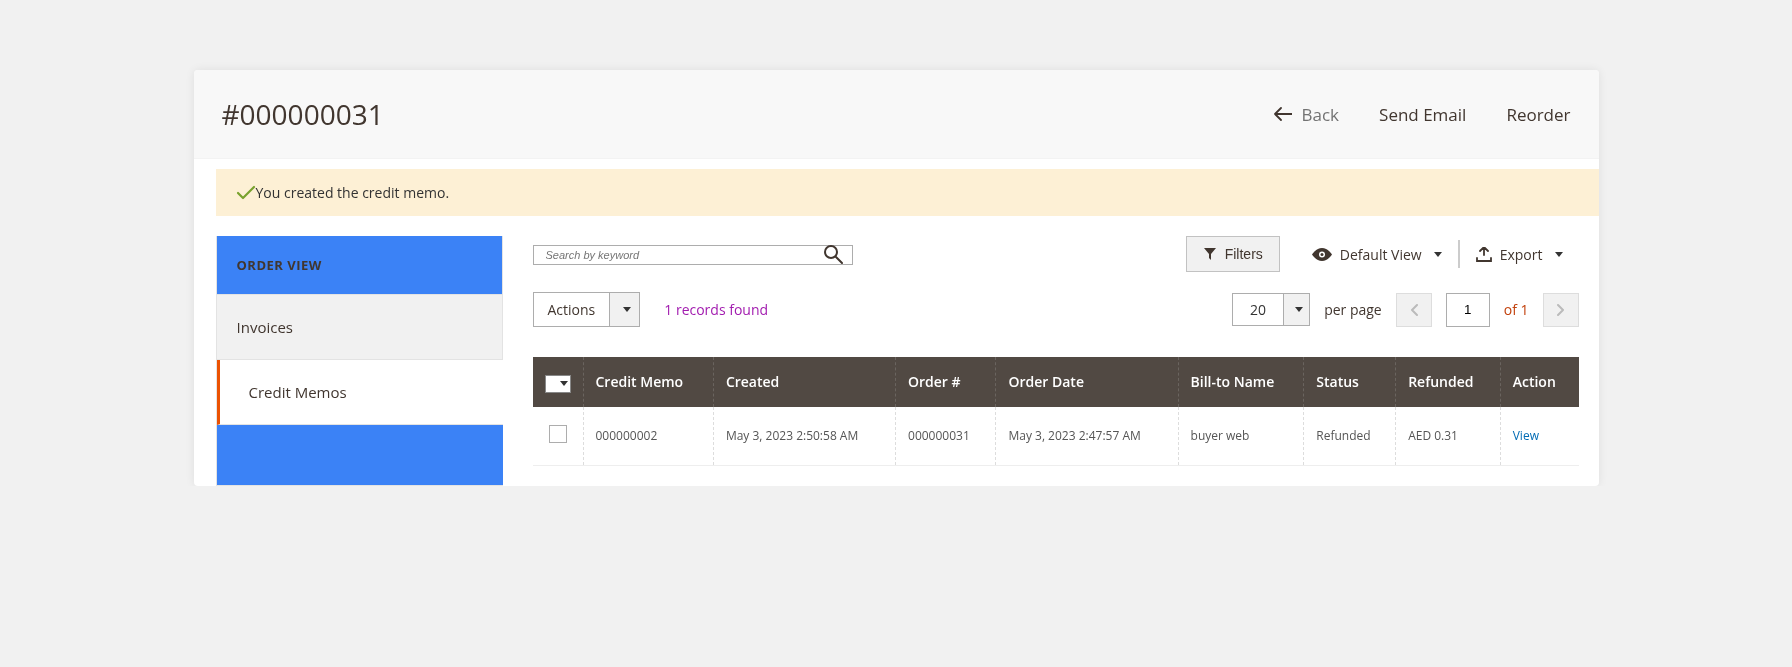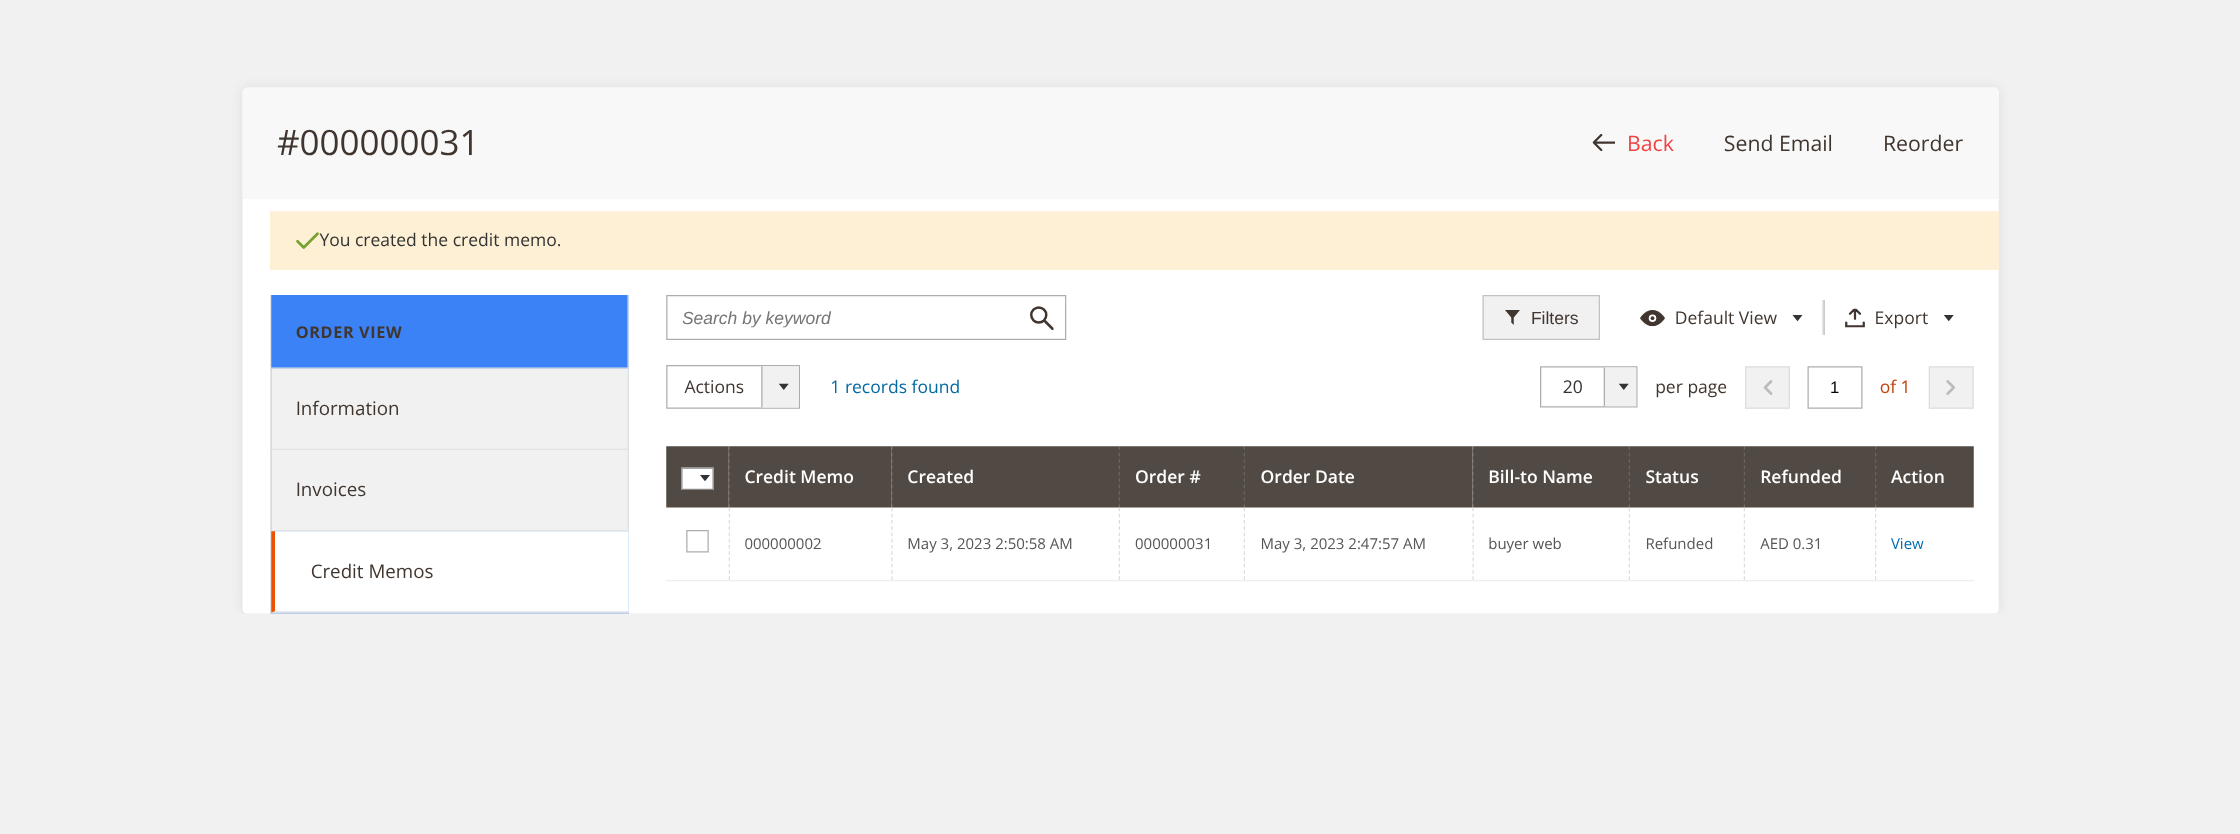--- a/index.html
+++ b/index.html
@@ -32,21 +32,21 @@
   }
   .header-actions {
     display: flex;
     gap: 40px;
     align-items: center;
   }
   .back-link {
     display: flex;
     align-items: center;
     gap: 10px;
-    color: #ef4444;
+    color: #737373;
     font-size: 17px;
     cursor: pointer;
   }
   .header-action {
     color: #41362f;
     font-size: 17px;
     cursor: pointer;
   }
 
   .msg-success {
@@ -115,24 +115,24 @@
     align-items: center;
     gap: 20px;
     margin-bottom: 20px;
   }
   .search-box {
     position: relative;
     width: 320px;
   }
   .search-box input {
     width: 100%;
-    height: 36px;
+    height: 20px;
     border: 1px solid #adadad;
     padding: 0 40px 0 12px;
-    font-size: 14px;
+    font-size: 11px;
     font-style: italic;
     color: #999;
   }
   .search-box .search-icn {
     position: absolute;
     right: 10px;
     top: 50%;
     transform: translateY(-50%);
     font-size: 20px;
     color: #41362f;
@@ -197,21 +197,21 @@
     color: #41362f;
   }
   .actions-drop .trg {
     width: 30px;
     display:flex; align-items:center; justify-content:center;
     background: #f1f1f1;
     border-left: 1px solid #adadad;
     cursor: pointer;
   }
   .records-found {
-    color: #0369a1;
+    color: #a21caf;
   }
   .pager-block {
     margin-left: auto;
     display: flex;
     align-items: center;
     gap: 14px;
   }
   .pp-select {
     display: flex;
     border: 1px solid #adadad;
@@ -321,23 +321,20 @@
           </svg>
       </span>
       <span>You created the credit memo.</span>
     </div>
   </div>
 
   <div class="body-row">
 
     <div class="sidebar">
       <div class="sidebar-title">ORDER VIEW</div>
-      <div class="sidebar-item">
-        <span>Information</span>
-      </div>
       <div class="sidebar-item">
         <span>Invoices</span>
       </div>
       <div class="sidebar-item active">
         <span>Credit Memos</span>
       </div>
     </div>
 
     <div class="main-panel">
 

